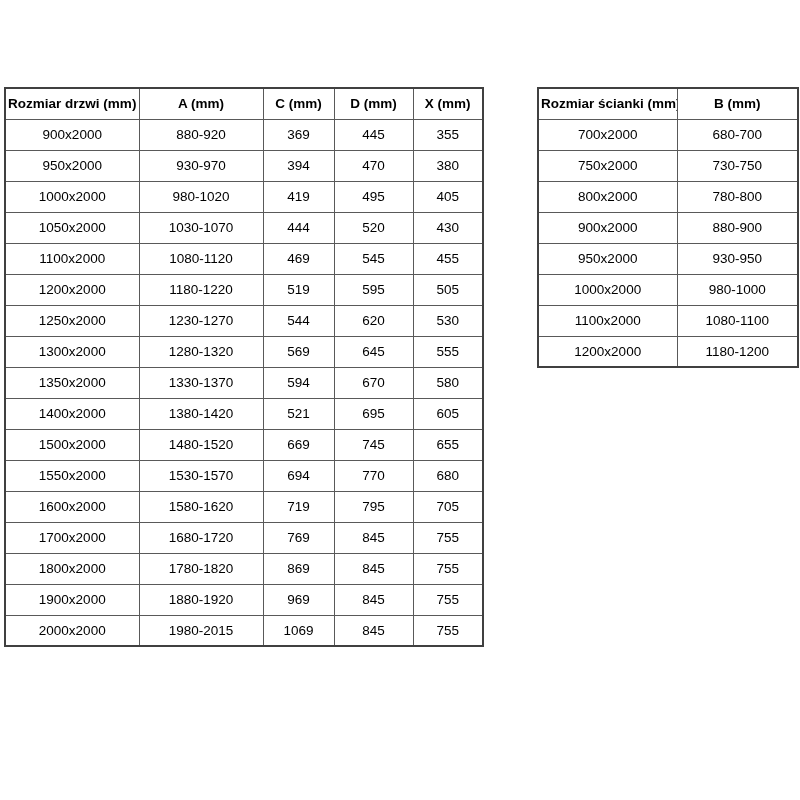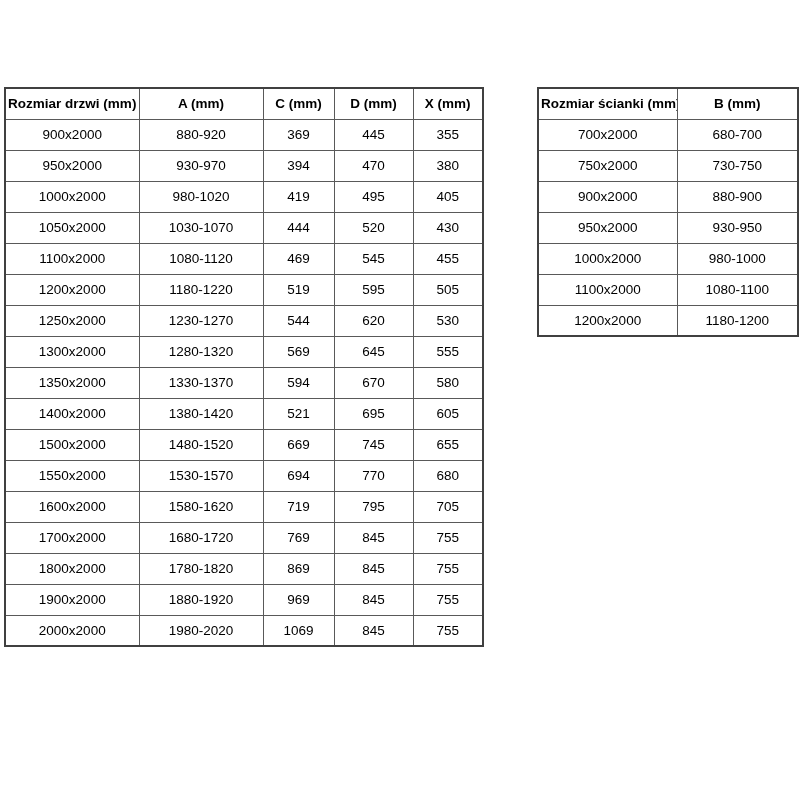--- a/index.html
+++ b/index.html
@@ -184,21 +184,21 @@
         </tr>
         <tr>
           <td>1900x2000</td>
           <td>1880-1920</td>
           <td>969</td>
           <td>845</td>
           <td>755</td>
         </tr>
         <tr>
           <td>2000x2000</td>
-          <td>1980-2020</td>
+          <td>1980-2015</td>
           <td>1069</td>
           <td>845</td>
           <td>755</td>
         </tr>
       </tbody>
   </table>
 
   <table id="wall-table" class="size-table">
     <colgroup>
       <col style="width:139px">
@@ -213,20 +213,24 @@
     <tbody id="wall-body">
         <tr>
           <td>700x2000</td>
           <td>680-700</td>
         </tr>
         <tr>
           <td>750x2000</td>
           <td>730-750</td>
         </tr>
         <tr>
+          <td>800x2000</td>
+          <td>780-800</td>
+        </tr>
+        <tr>
           <td>900x2000</td>
           <td>880-900</td>
         </tr>
         <tr>
           <td>950x2000</td>
           <td>930-950</td>
         </tr>
         <tr>
           <td>1000x2000</td>
           <td>980-1000</td>

